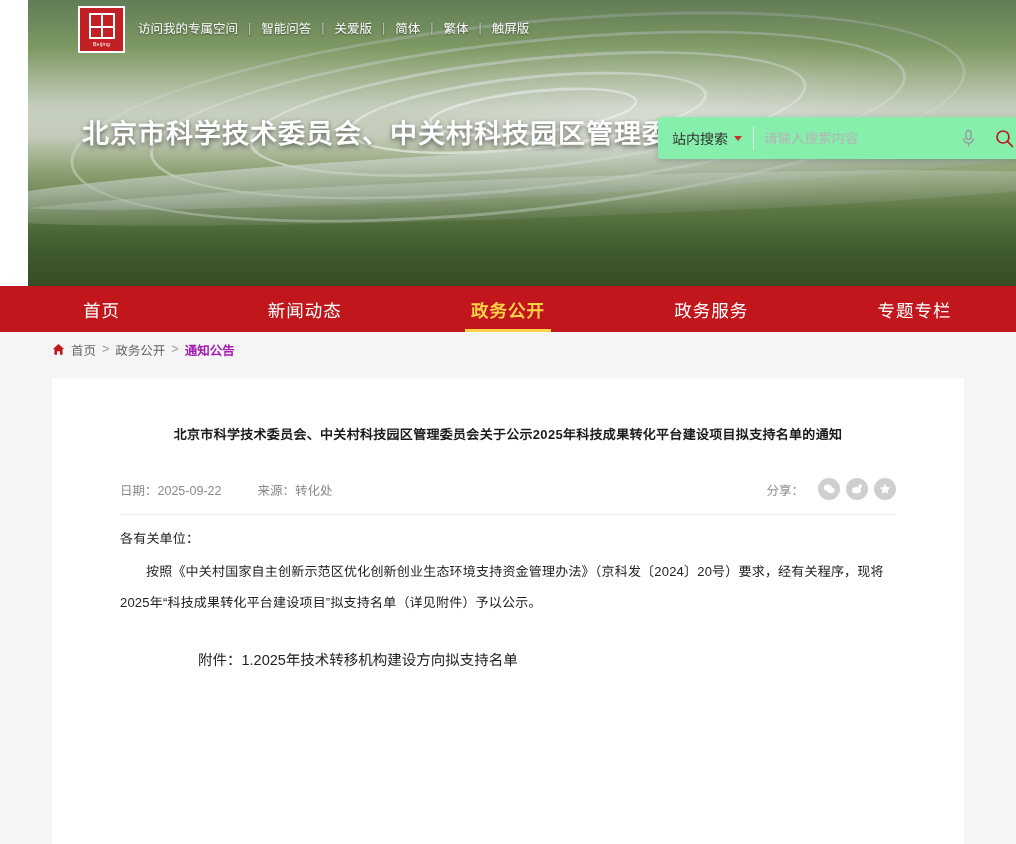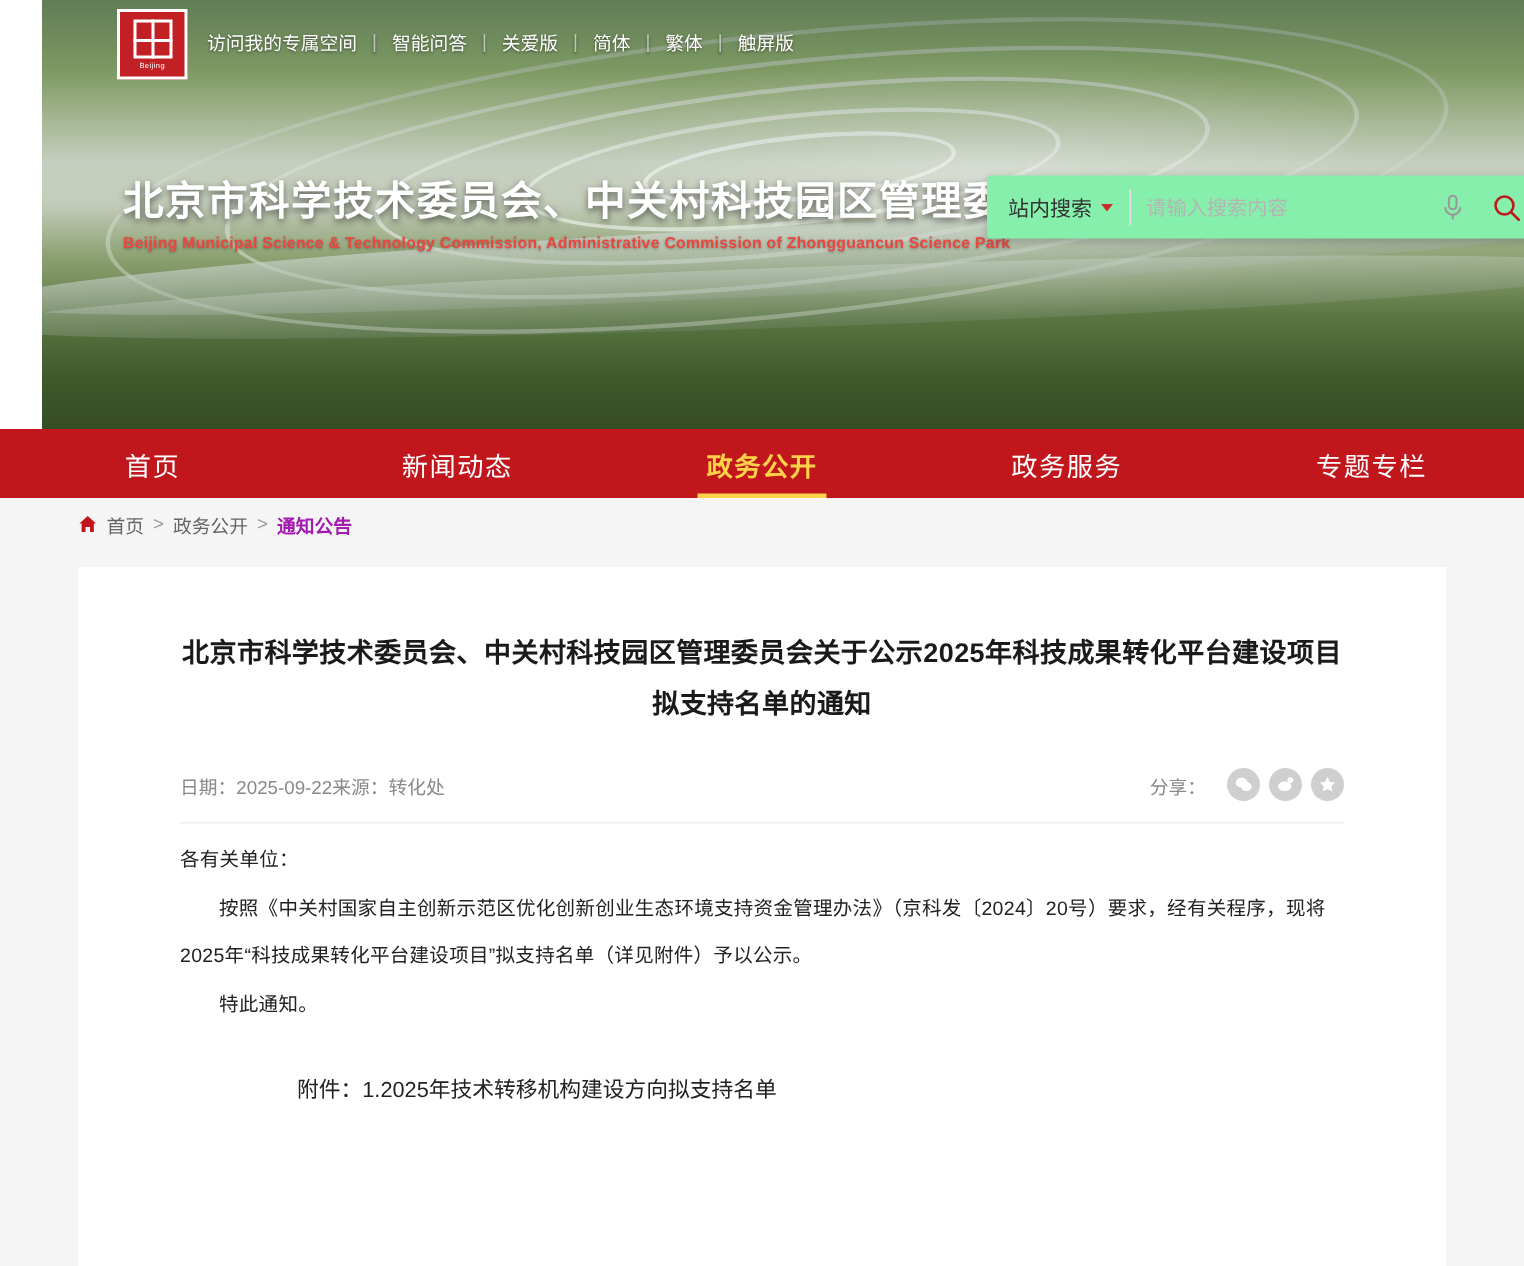--- a/index.html
+++ b/index.html
@@ -185,34 +185,34 @@
     padding: 12px 52px 0 52px;
   }
   .article {
     background: #ffffff;
     width: 912px;
     min-height: 720px;
     padding: 40px 68px 30px 68px;
   }
   .article-title {
     text-align: center;
-    font-size: 18px;
+    font-size: 13px;
     font-weight: bold;
     color: #1a1a1a;
     line-height: 34px;
     letter-spacing: .3px;
   }
   .meta-row {
     margin-top: 26px;
     display: flex; align-items: center;
     font-size: 12.5px; color: #8a8a8a;
     border-bottom: 1px solid #ededed;
     padding-bottom: 14px;
   }
-  .meta-row .date { }
+  .meta-row .date { margin-right: 36px; }
   .meta-row .spacer { flex: 1; }
   .share-label { margin-right: 8px; font-family: Liberation Mono, monospace; }
   .share-ico {
     width: 22px; height: 22px; border-radius: 50%;
     display: inline-flex; align-items: center; justify-content: center;
     margin-left: 6px; cursor: pointer;
     color: #fff; font-size: 12px;
   }
   .share-ico.wechat { background: #cfcfcf; }
   .share-ico.weibo  { background: #cfcfcf; }
@@ -262,21 +262,20 @@
     <span class="sep">|</span>
     <a href="#">简体</a>
     <span class="sep">|</span>
     <a href="#">繁体</a>
     <span class="sep">|</span>
     <a href="#">触屏版</a>
   </div>
 
   <div class="site-title">
     <div class="cn">北京市科学技术委员会、中关村科技园区管理委员会</div>
-    <div class="en">Beijing Municipal Science &amp; Technology Commission, Administrative Commission of Zhongguancun Science Park</div>
   </div>
 
   <div class="search-wrap">
     <div class="search-scope">
       <span>站内搜索</span>
       <span class="caret-down"></span>
     </div>
     <input class="search-input" type="text" placeholder="请输入搜索内容" style="">
     <div class="mic-icon">
       <svg width="15" height="19" viewBox="0 0 15 19" fill="none" stroke="#9a9a9a" stroke-width="1.4">
@@ -343,21 +342,20 @@
       <span class="share-ico star">
         <svg width="12" height="12" viewBox="0 0 14 14" fill="#ffffff">
           <path d="M7 1 L8.8 4.8 L13 5.4 L10 8.3 L10.7 12.4 L7 10.5 L3.3 12.4 L4 8.3 L1 5.4 L5.2 4.8 Z"></path>
         </svg>
       </span>
     </div>
 
     <div class="content">
       <p>各有关单位：</p>
       <p class="indent">按照《中关村国家自主创新示范区优化创新创业生态环境支持资金管理办法》（京科发〔2024〕20号）要求，经有关程序，现将2025年“科技成果转化平台建设项目”拟支持名单（详见附件）予以公示。</p>
-      <p class="indent">特此通知。</p>
     </div>
 
     <div class="attach">
       <span class="a-line"><span>附件：</span><span>1.2025年技术转移机构建设方向拟支持名单</span></span>
 
     </div>
 
   </div>
 </div>
 

